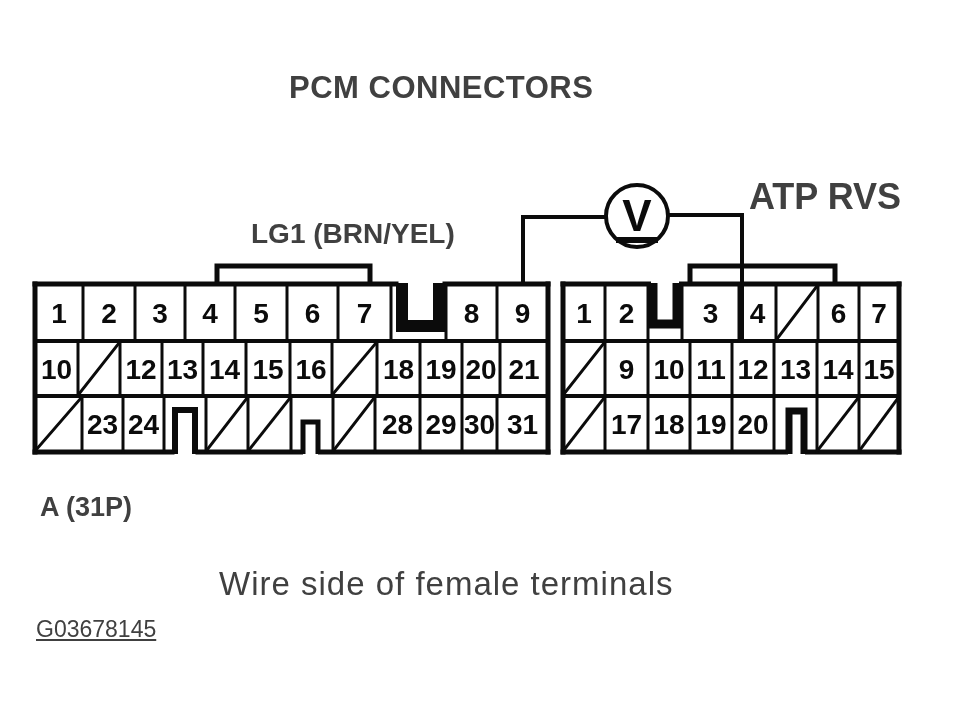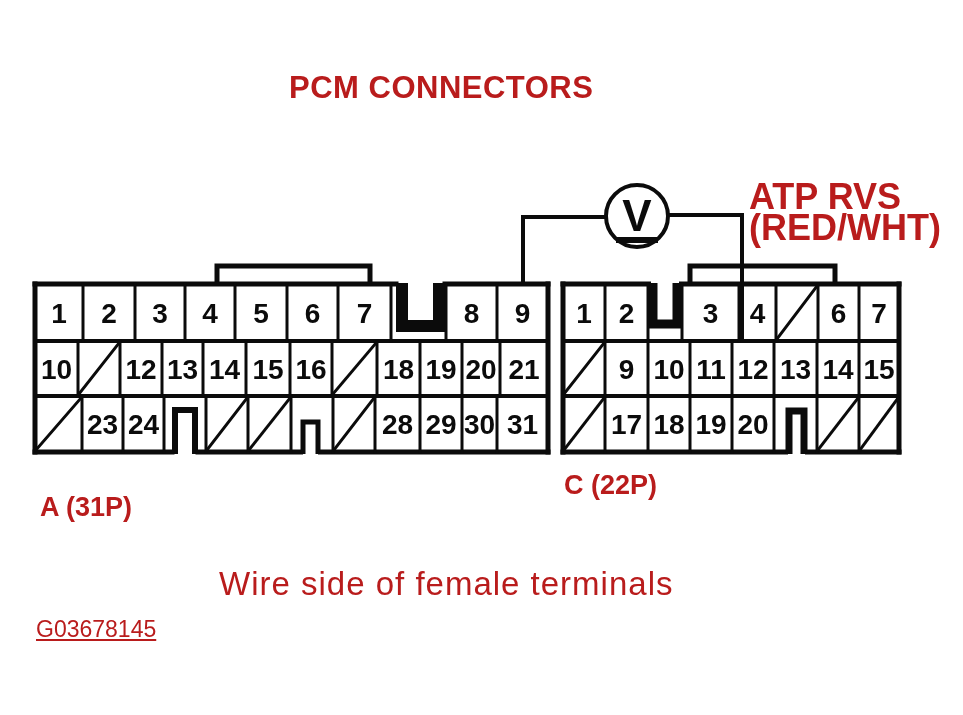--- a/index.html
+++ b/index.html
@@ -1,19 +1,19 @@
 <!DOCTYPE html>
 <html><head>
 <meta charset="utf-8">
 <style>
   html,body{margin:0;padding:0;background:#ffffff;}
   body{width:963px;height:715px;position:relative;font-family:"Liberation Sans",sans-serif;overflow:hidden;}
   .stage{position:absolute;left:0;top:0;width:963px;height:715px;}
   svg{position:absolute;left:0;top:0;}
-  .t{position:absolute;color:#b91c1c;white-space:nowrap;line-height:1.1;}
+  .t{position:absolute;color:#404040;white-space:nowrap;line-height:1.1;}
   .title{left:289px;top:71px;font-size:31px;font-weight:700;letter-spacing:0.5px;}
   .lg1{left:251px;top:219px;font-size:28px;font-weight:700;}
   .atp{left:749px;top:181px;font-size:36px;font-weight:700;line-height:31px;}
   .capA{left:40px;top:493px;font-size:27px;font-weight:700;}
   .capC{left:564px;top:471px;font-size:27px;font-weight:700;}
   .note{left:219px;top:566px;font-size:33px;font-weight:400;letter-spacing:1px;}
   .figid{left:36px;top:617px;font-size:23px;font-weight:400;text-decoration:underline;}
 </style>
 </head>
 <body>
@@ -153,24 +153,23 @@
       <line x1="860" y1="450" x2="898" y2="398" stroke="#0b0b0b" stroke-width="3" stroke-linecap="square"></line>
       <path d="M607 217 H523 V282" fill="none" stroke="#0b0b0b" stroke-width="4" stroke-linecap="butt" stroke-linejoin="miter"></path>
       <path d="M667 215 H742 V341" fill="none" stroke="#0b0b0b" stroke-width="4" stroke-linecap="butt" stroke-linejoin="miter"></path>
       <circle cx="637" cy="216" r="31" fill="#ffffff" stroke="#0b0b0b" stroke-width="4"></circle>
       <text x="637" y="231" text-anchor="middle" font-size="44" font-weight="700" font-family="&quot;Liberation Sans&quot;, sans-serif" fill="#0b0b0b">V</text>
       <line x1="619" y1="240" x2="655" y2="240" stroke="#0b0b0b" stroke-width="6" stroke-linecap="square"></line>
     </svg>
 
   <div class="t title">PCM CONNECTORS</div>
 
+  <div class="t lg1">LG1 (BRN/YEL)</div>
 
   <div class="t atp">
     <div>ATP RVS</div>
-    <div>(RED/WHT)</div>
   </div>
 
   <div class="t capA">A (31P)</div>
-  <div class="t capC">C (22P)</div>
 
   <div class="t note">Wire side of female terminals</div>
   <div class="t figid">G03678145</div>
 </div>
 
 </body></html>

